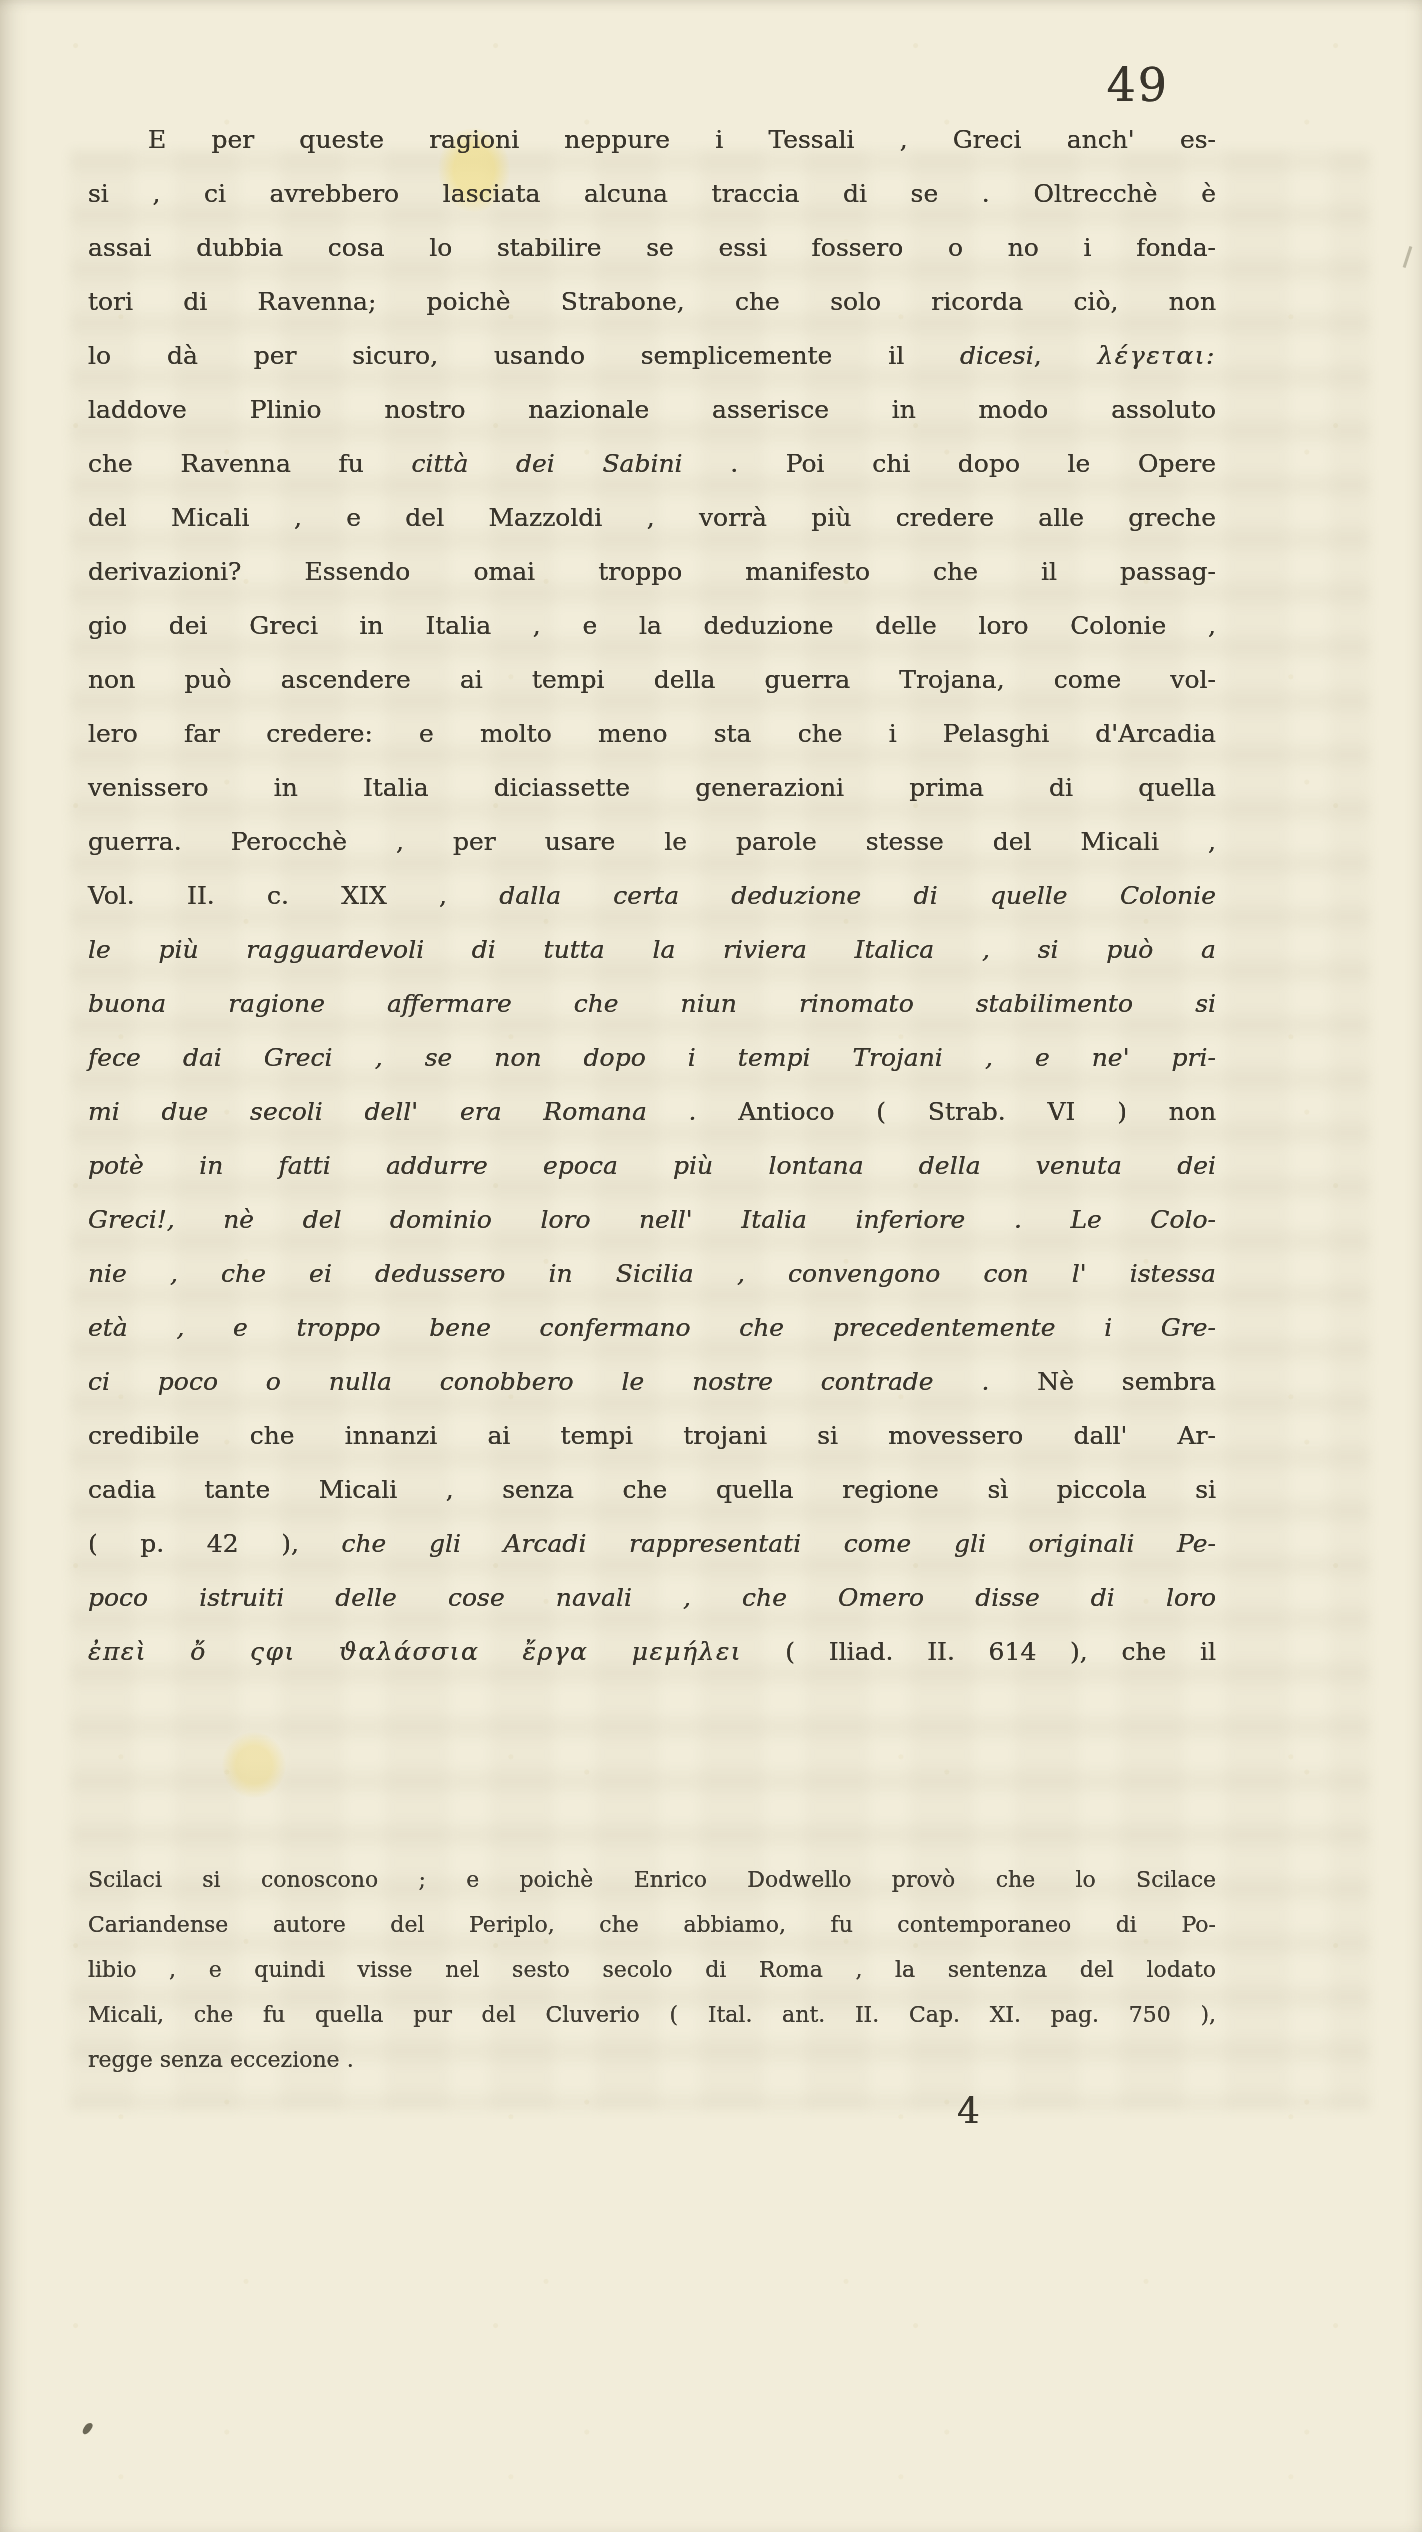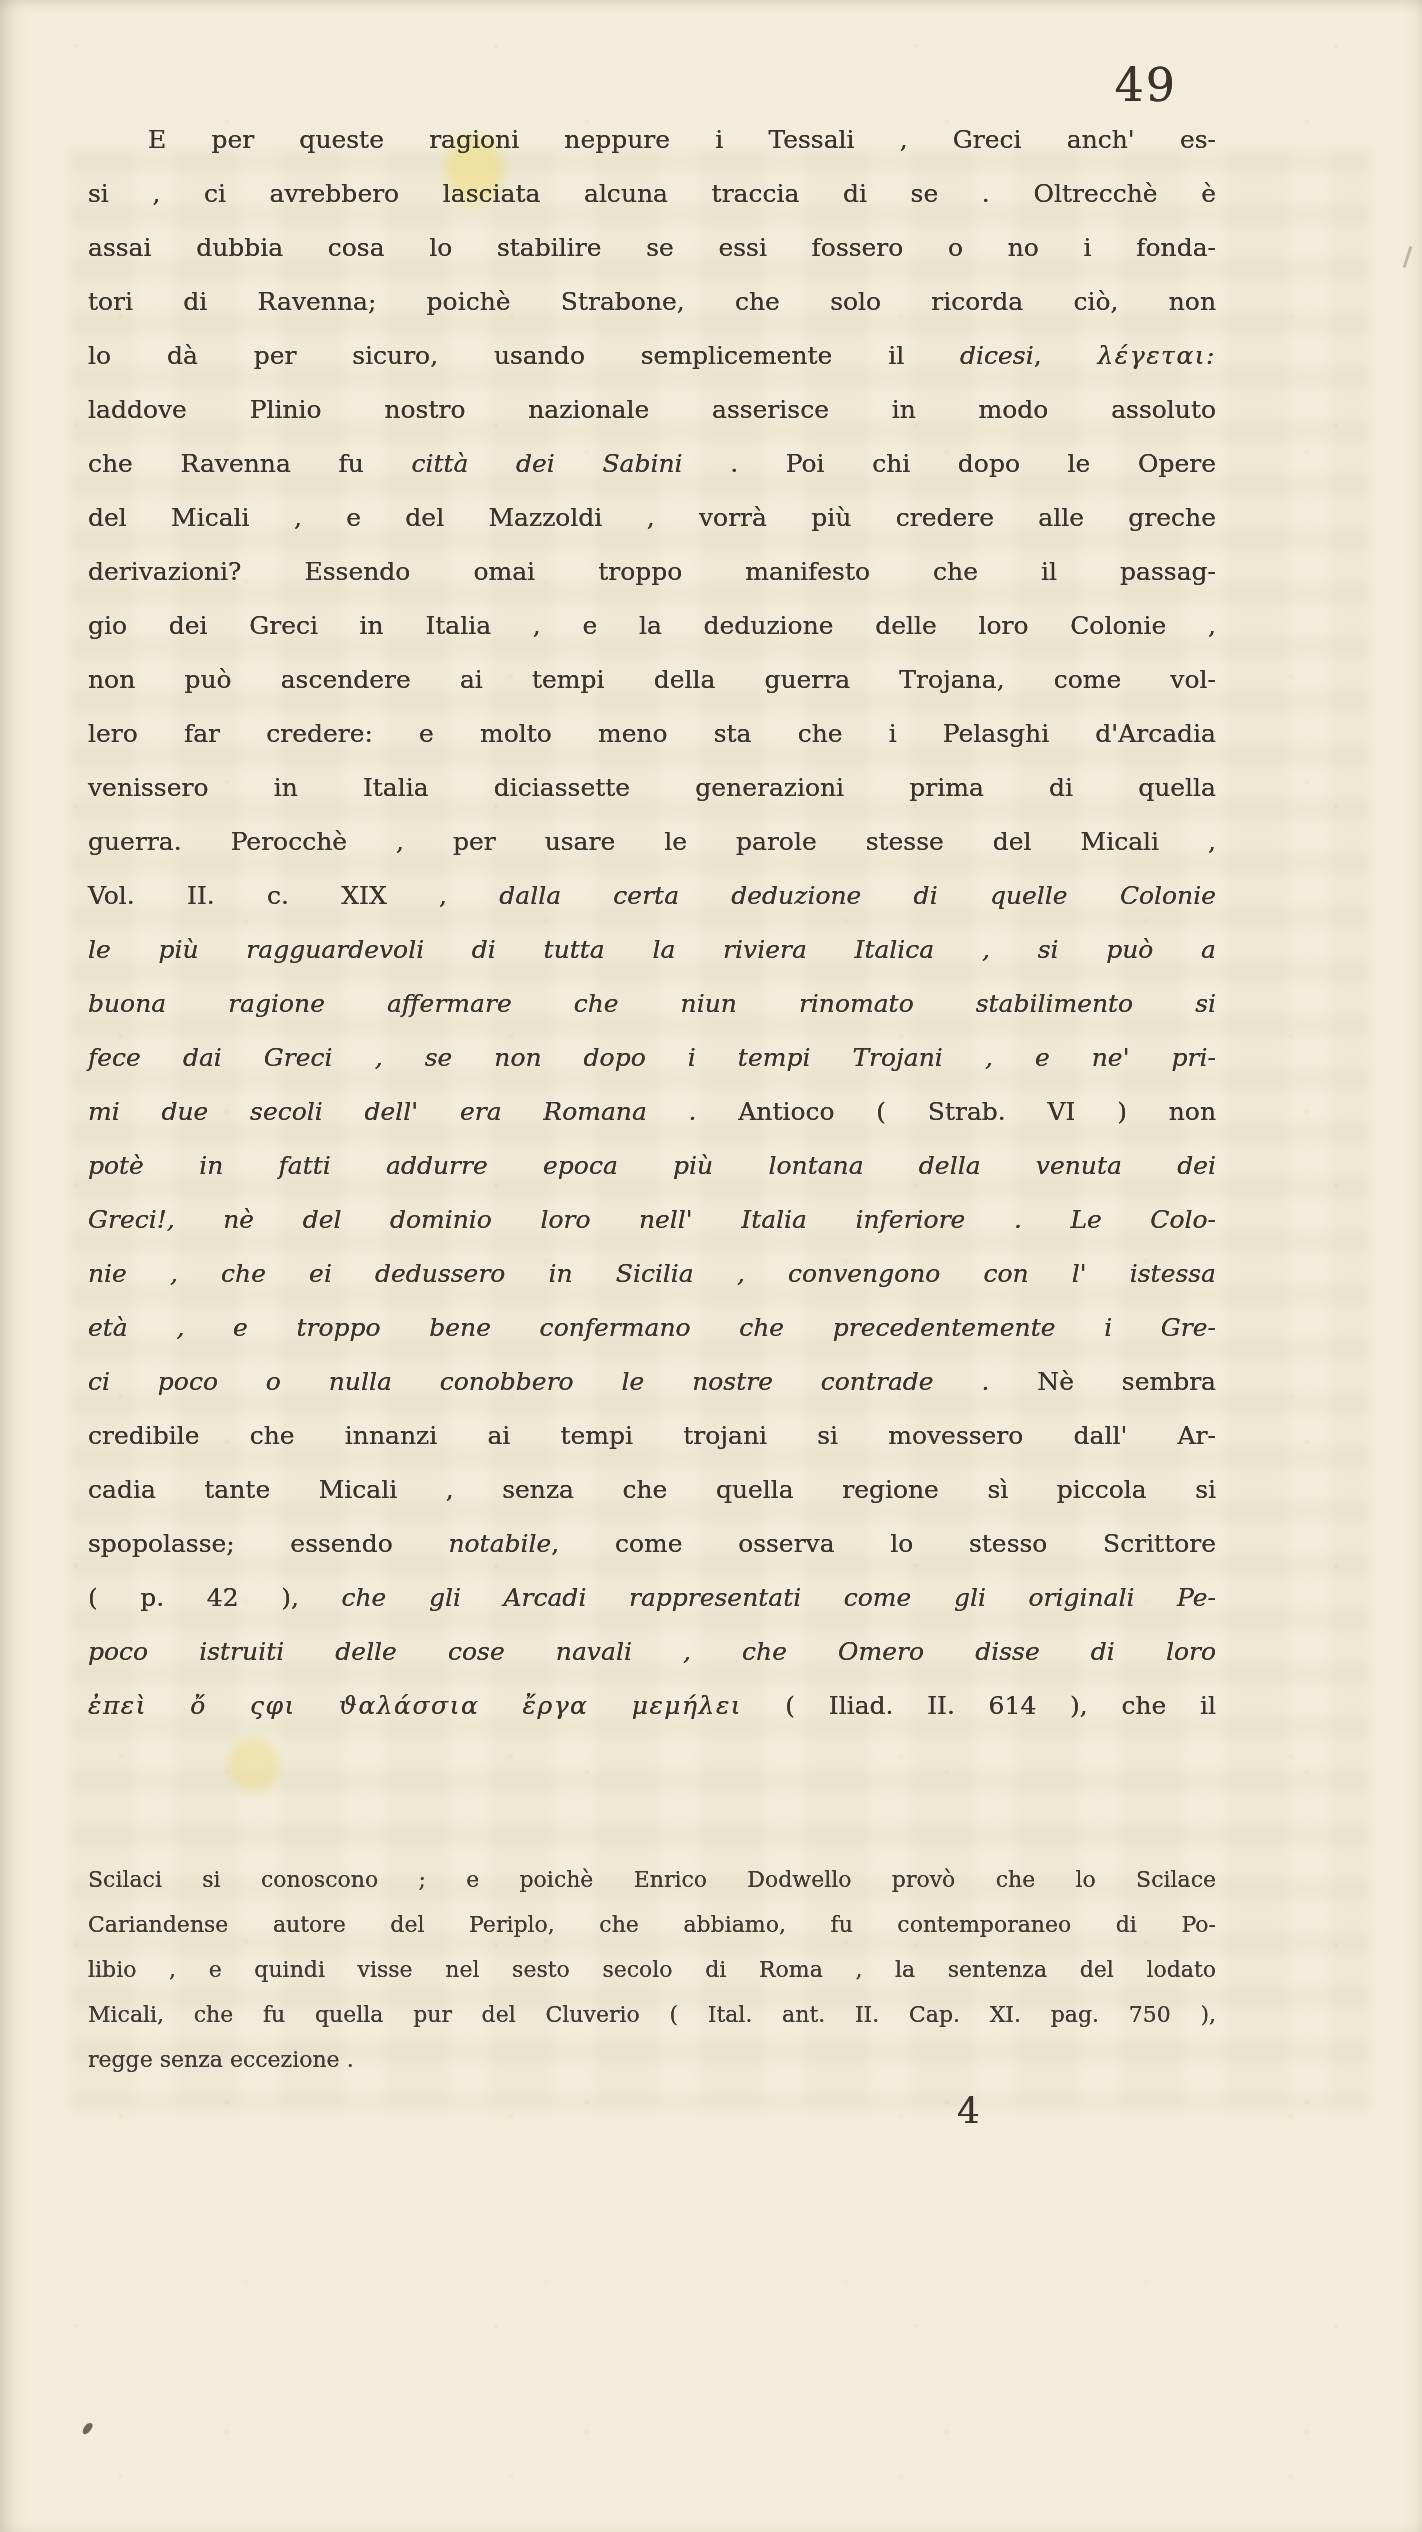--- a/index.html
+++ b/index.html
@@ -56,21 +56,21 @@
     background: radial-gradient(ellipse, rgba(236,212,108,0.38) 0 40%, rgba(236,212,108,0) 72%); }
   .speck { position: absolute; pointer-events: none; }
   .speck.k1 { left: 84px; top: 2422px; width: 7px; height: 13px;
     background: #55503f; border-radius: 60% 40% 55% 45%; transform: rotate(32deg); opacity: .85; }
   .speck.k2 { left: 1406px; top: 246px; width: 3px; height: 22px;
     background: #8a8570; transform: rotate(18deg); opacity: .5; }
 
   .page-number {
     position: absolute;
     top: 58px;
-    right: 245px;
+    right: 253px;
     font-size: 46px;
     letter-spacing: 2px;
     text-shadow: 0 0 0.6px currentColor;
     text-align: center;
   }
   .main-text {
     position: absolute;
     left: 88px;
     top: 113px;
     width: 1128px;
@@ -137,21 +137,20 @@
       <div class="tline"><span class="s-italic">buona ragione affermare che niun rinomato stabilimento si</span></div>
       <div class="tline"><span class="s-italic">fece dai Greci , se non dopo i tempi Trojani , e ne' pri-</span></div>
       <div class="tline"><span class="s-italic">mi due secoli dell' era Romana . </span><span class="s-roman">Antioco ( Strab. VI ) non</span></div>
       <div class="tline"><span class="s-italic">potè in fatti addurre epoca più lontana della venuta dei</span></div>
       <div class="tline"><span class="s-italic">Greci!, nè del dominio loro nell' Italia inferiore . Le Colo-</span></div>
       <div class="tline"><span class="s-italic">nie , che ei dedussero in Sicilia , convengono con l' istessa</span></div>
       <div class="tline"><span class="s-italic">età , e troppo bene confermano che precedentemente i Gre-</span></div>
       <div class="tline"><span class="s-italic">ci poco o nulla conobbero le nostre contrade . </span><span class="s-roman">Nè sembra</span></div>
       <div class="tline"><span class="s-roman">credibile che innanzi ai tempi trojani si movessero dall' Ar-</span></div>
       <div class="tline"><span class="s-roman">cadia tante Micali , senza che quella regione sì piccola si</span></div>
-      <div class="tline"><span class="s-roman">spopolasse; essendo </span><span class="s-italic">notabile</span><span class="s-roman">, come osserva lo stesso Scrittore</span></div>
       <div class="tline"><span class="s-roman">( p. 42 ), </span><span class="s-italic">che gli Arcadi rappresentati come gli originali Pe-</span></div>
       <div class="tline"><span class="s-italic">poco istruiti delle cose navali , che Omero disse di loro</span></div>
       <div class="tline"><span class="s-greek">ἐπεὶ ὄ ςφι ϑαλάσσια ἔργα μεμήλει </span><span class="s-roman">( Iliad. II. 614 ), che il</span></div>
     </div>
 
   <div class="footnote-text">
       <div class="tline"><span class="s-roman">Scilaci si conoscono ; e poichè Enrico Dodwello provò che lo Scilace</span></div>
       <div class="tline"><span class="s-roman">Cariandense autore del Periplo, che abbiamo, fu contemporaneo di Po-</span></div>
       <div class="tline"><span class="s-roman">libio , e quindi visse nel sesto secolo di Roma , la sentenza del lodato</span></div>
       <div class="tline"><span class="s-roman">Micali, che fu quella pur del Cluverio ( Ital. ant. II. Cap. XI. pag. 750 ),</span></div>

